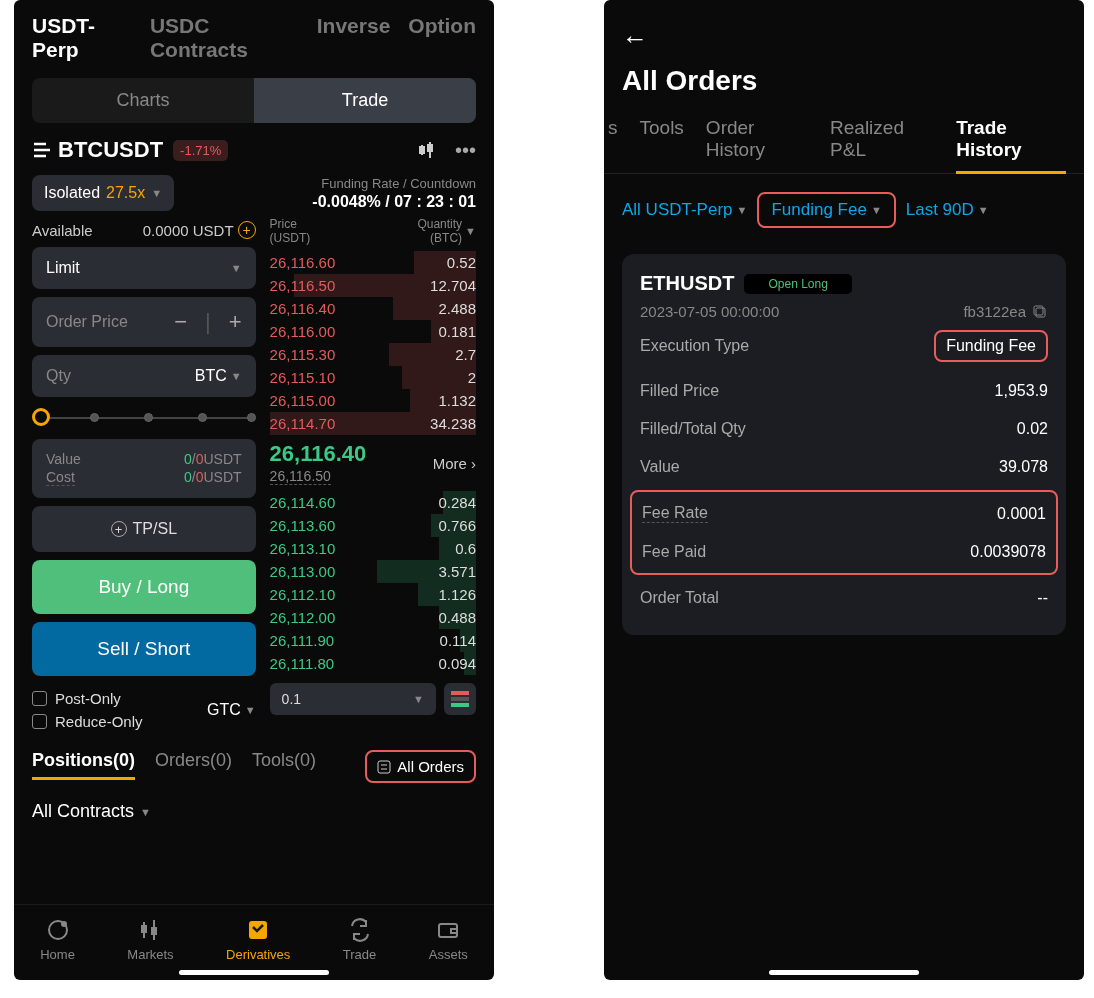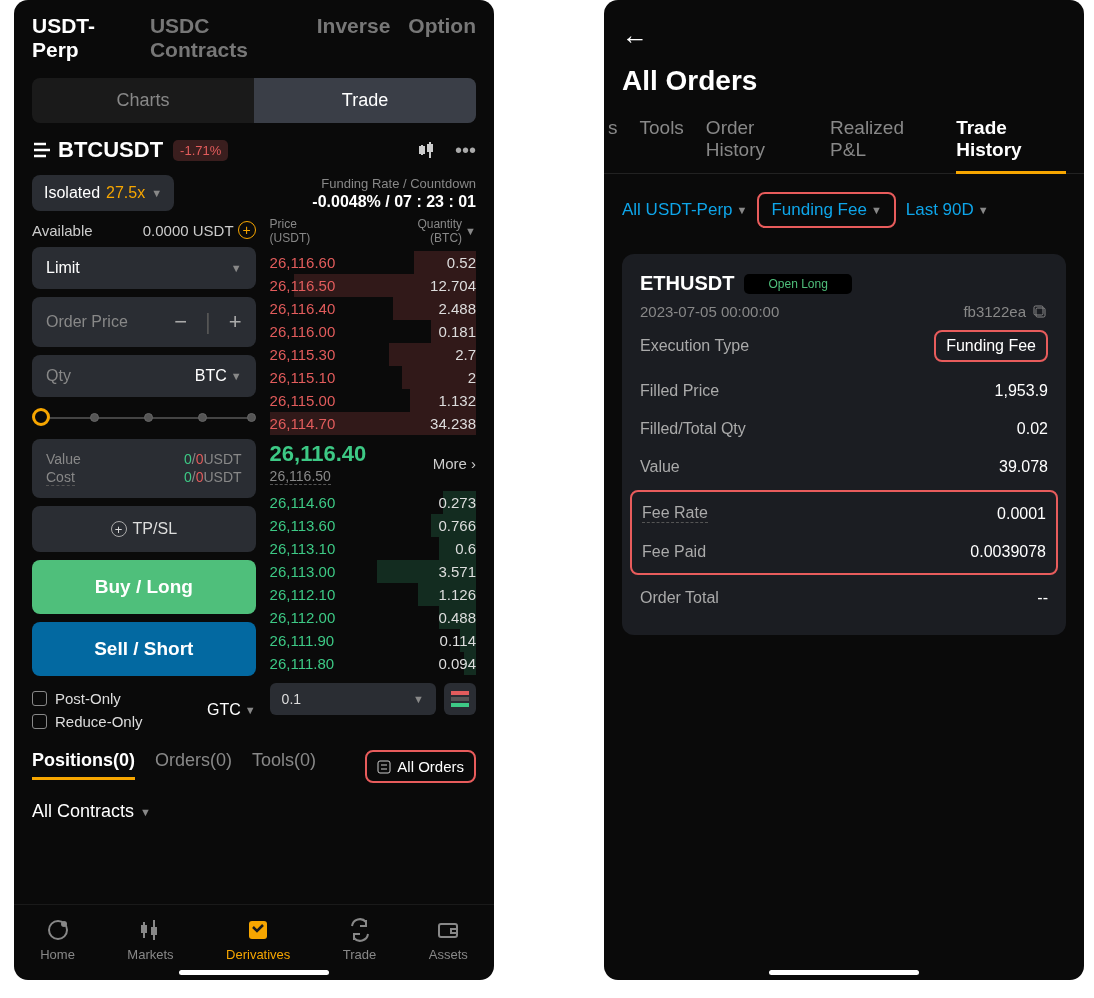--- a/index.html
+++ b/index.html
@@ -1,17 +1,17 @@
 <!DOCTYPE html>
 <html><head>
 <meta charset="utf-8">
 <style>
   *{box-sizing:border-box;margin:0;padding:0;font-family:-apple-system,BlinkMacSystemFont,"Segoe UI",Arial,sans-serif}
   body{background:#fff;width:1094px;height:998px;position:relative}
-  .phone{position:absolute;width:480px;height:980px;background:#0a0a0a;color:#fff;border-radius:14px;overflow:hidden}
+  .phone{position:absolute;width:480px;height:980px;background:#0a0a0a;color:#fff;border-radius:6px;overflow:hidden}
   .phone.left{left:14px;top:0}
   .phone.right{left:604px;top:0}
 
   
   .topnav{display:flex;gap:18px;padding:14px 18px 10px;font-size:21px;font-weight:700}
   .topnav span{color:#777}
   .topnav .active{color:#fff}
   .seg{display:flex;margin:6px 18px;background:#1a1a1a;border-radius:8px;overflow:hidden}
   .seg div{flex:1;text-align:center;padding:12px 0;font-size:18px;color:#888}
   .seg .on{background:#3a3e47;color:#fff}
@@ -38,21 +38,21 @@
   .inp .pm{display:flex;gap:18px;color:#aaa;font-size:22px}
   .slider{position:relative;height:14px;margin:14px 4px}
   .slider .track{position:absolute;top:6px;left:0;right:0;height:2px;background:#444}
   .slider .dot{position:absolute;top:2px;width:9px;height:9px;border-radius:50%;background:#555;border:1px solid #666}
   .slider .dot.main{width:18px;height:18px;top:-3px;background:#0a0a0a;border:3px solid #f7a600;left:-4px}
   .vc{background:#2a2d33;border-radius:8px;padding:10px 14px;font-size:14px;color:#888;margin:6px 0}
   .vc .line{display:flex;justify-content:space-between;margin:2px 0}
   .vc .dot-under{border-bottom:1px dashed #555}
   .zero{color:#3dc985}
   .tpsl{background:#2a2d33;border-radius:8px;text-align:center;padding:14px;font-size:16px;color:#ddd;margin:8px 0;display:flex;align-items:center;justify-content:center;gap:6px}
-  .btn{border-radius:8px;text-align:center;padding:16px;font-size:19px;font-weight:700;margin:8px 0}
+  .btn{border-radius:8px;text-align:center;padding:16px;font-size:19px;font-weight:400;margin:8px 0}
   .btn.buy{background:#4fbf7b;color:#fff}
   .btn.sell{background:#0369a1;color:#fff}
   .chk{display:flex;align-items:center;gap:8px;font-size:15px;color:#ddd;margin:6px 0}
   .chk .box{width:15px;height:15px;border:1.5px solid #888;border-radius:3px}
   .gtc-row{display:flex;justify-content:space-between;align-items:center;margin-top:4px}
 
   .ob-head{display:flex;justify-content:space-between;font-size:12px;color:#888;padding:2px 0 6px;align-items:center}
   .ob-row{display:flex;justify-content:space-between;font-size:15px;padding:3px 0;position:relative}
   .ob-row .p{z-index:1}
   .ob-row .q{z-index:1;color:#ddd}
@@ -281,21 +281,21 @@
             <div class="last">26,116.40</div>
             <span class="mark">26,116.50</span>
           </div>
           <span style="font-size:15px;color:#ccc"><span>More</span> ›</span>
         </div>
       </div>
       <div id="bids">
           <div class="ob-row bid">
             <div class="bg" style="width:16%"></div>
             <span class="p">26,114.60</span>
-            <span class="q">0.273</span>
+            <span class="q">0.284</span>
           </div>
           <div class="ob-row bid">
             <div class="bg" style="width:22%"></div>
             <span class="p">26,113.60</span>
             <span class="q">0.766</span>
           </div>
           <div class="ob-row bid">
             <div class="bg" style="width:18%"></div>
             <span class="p">26,113.10</span>
             <span class="q">0.6</span>

